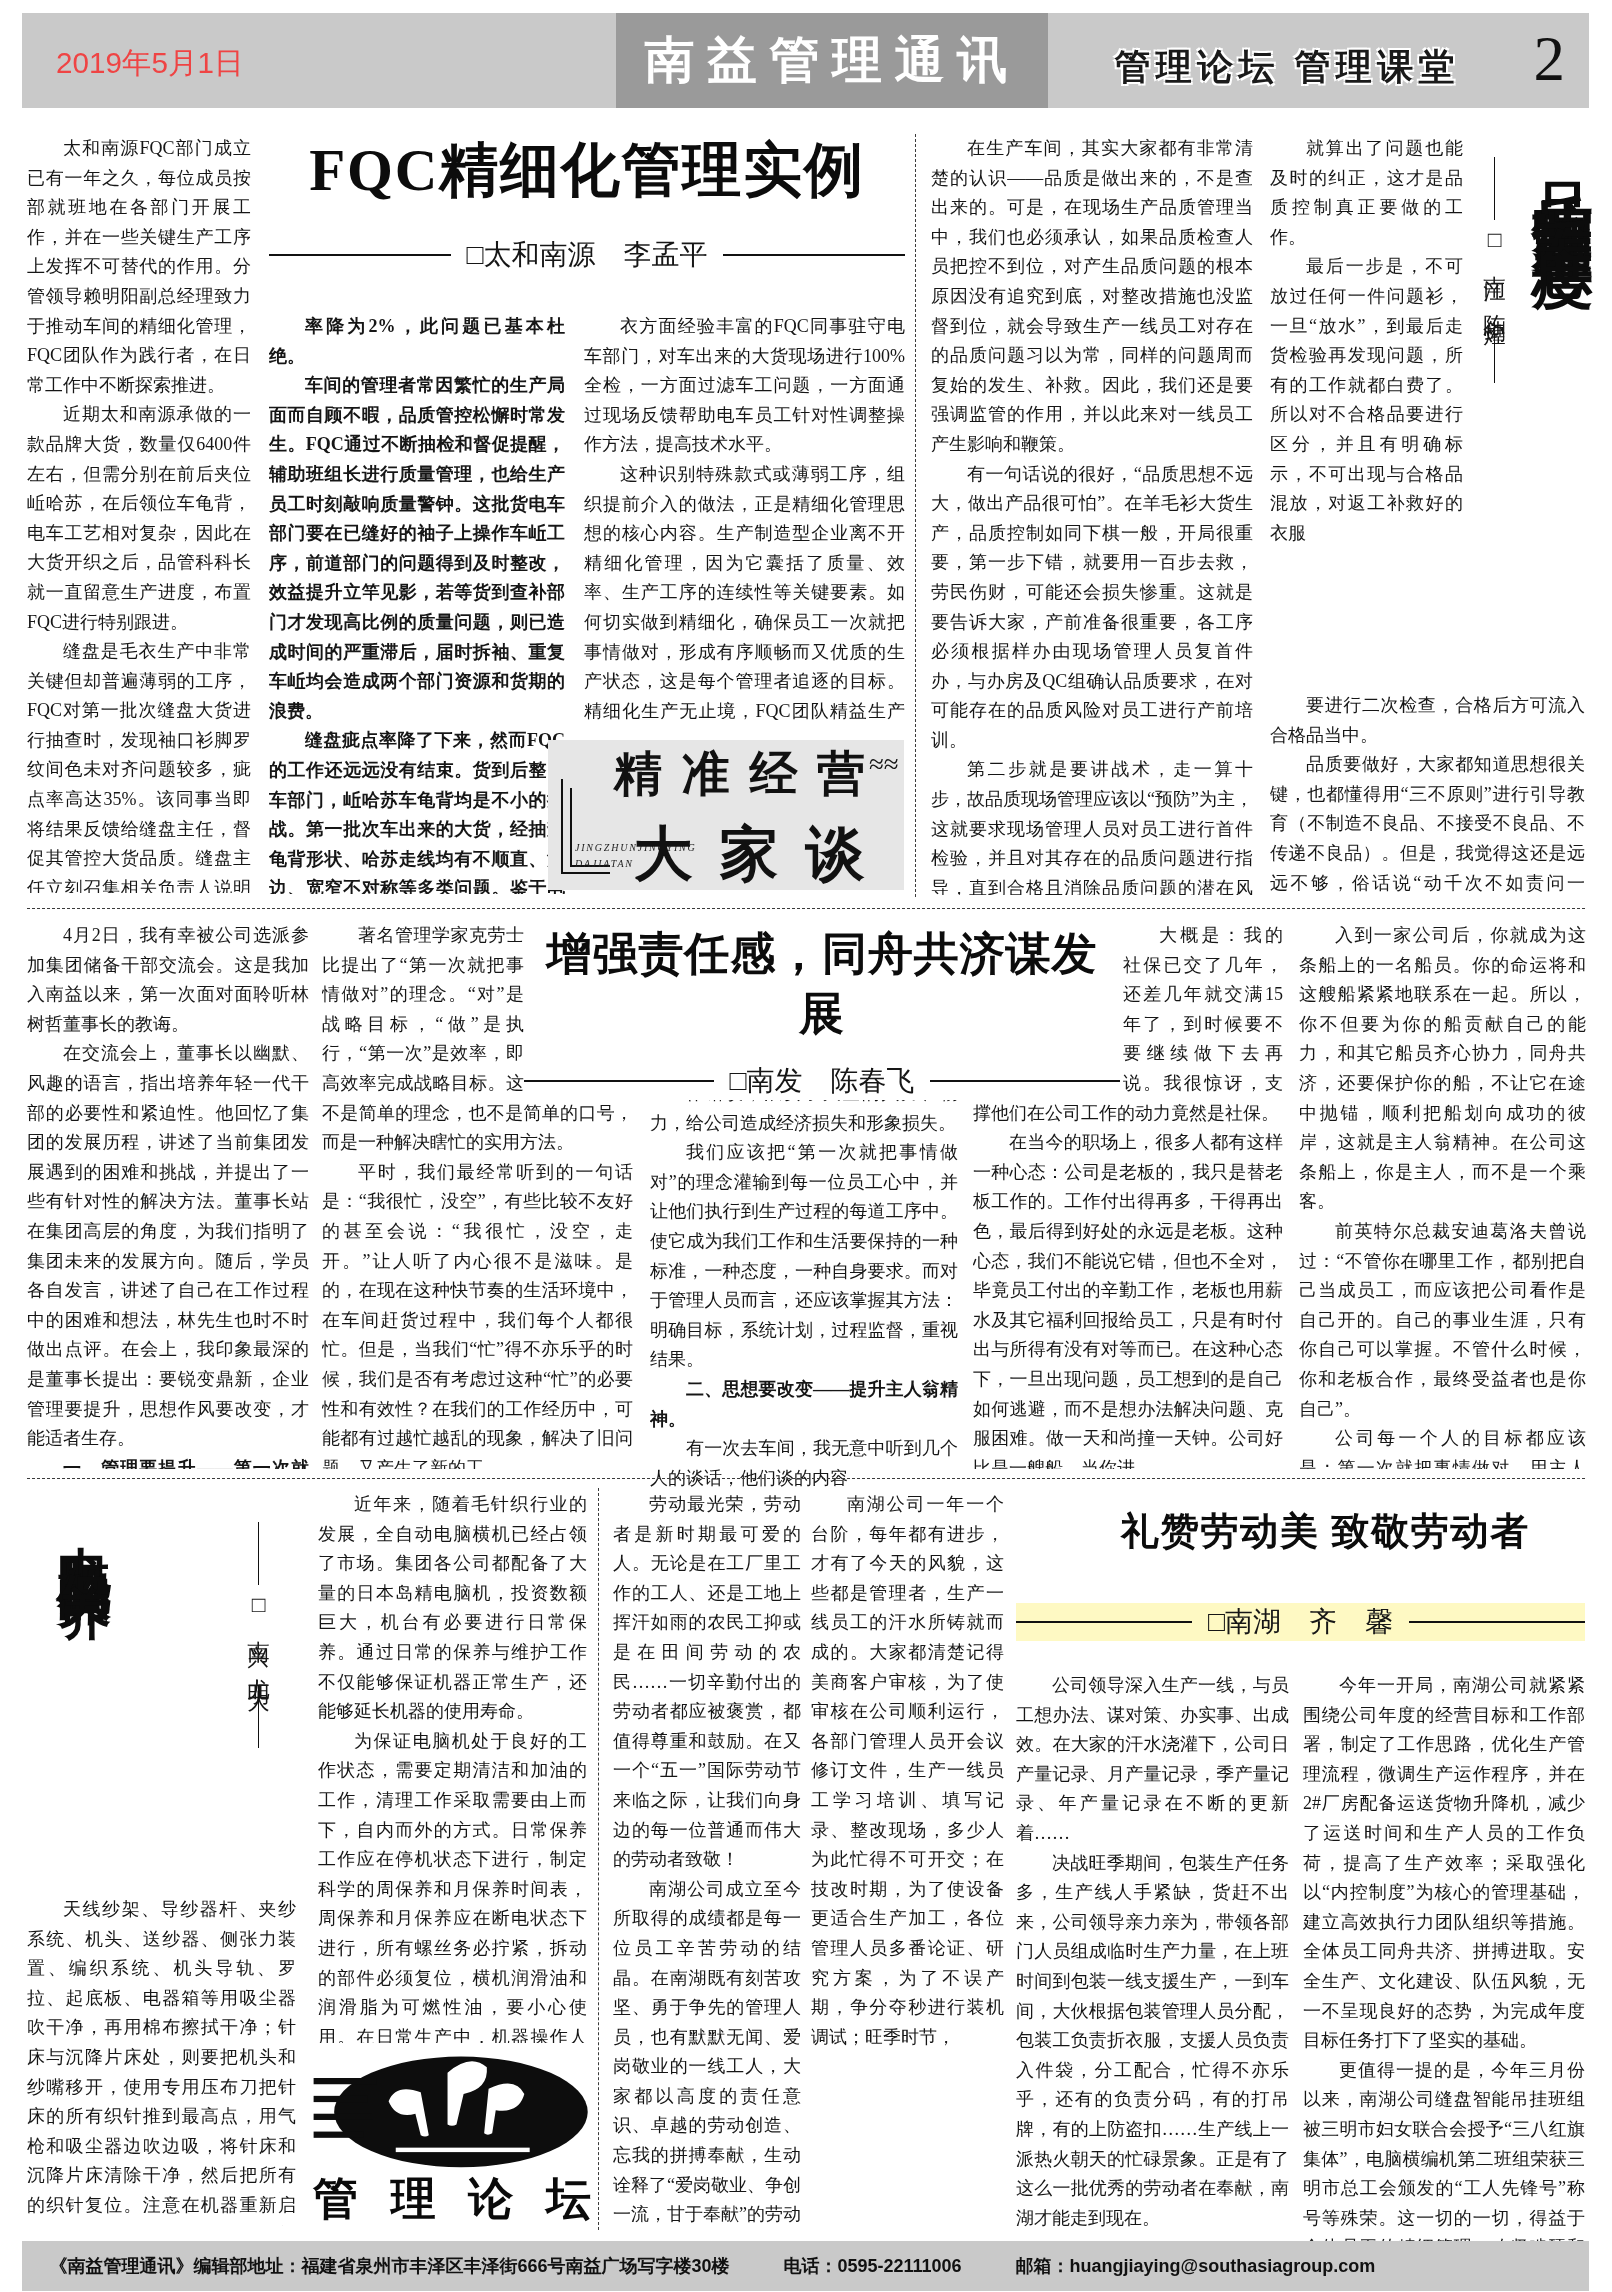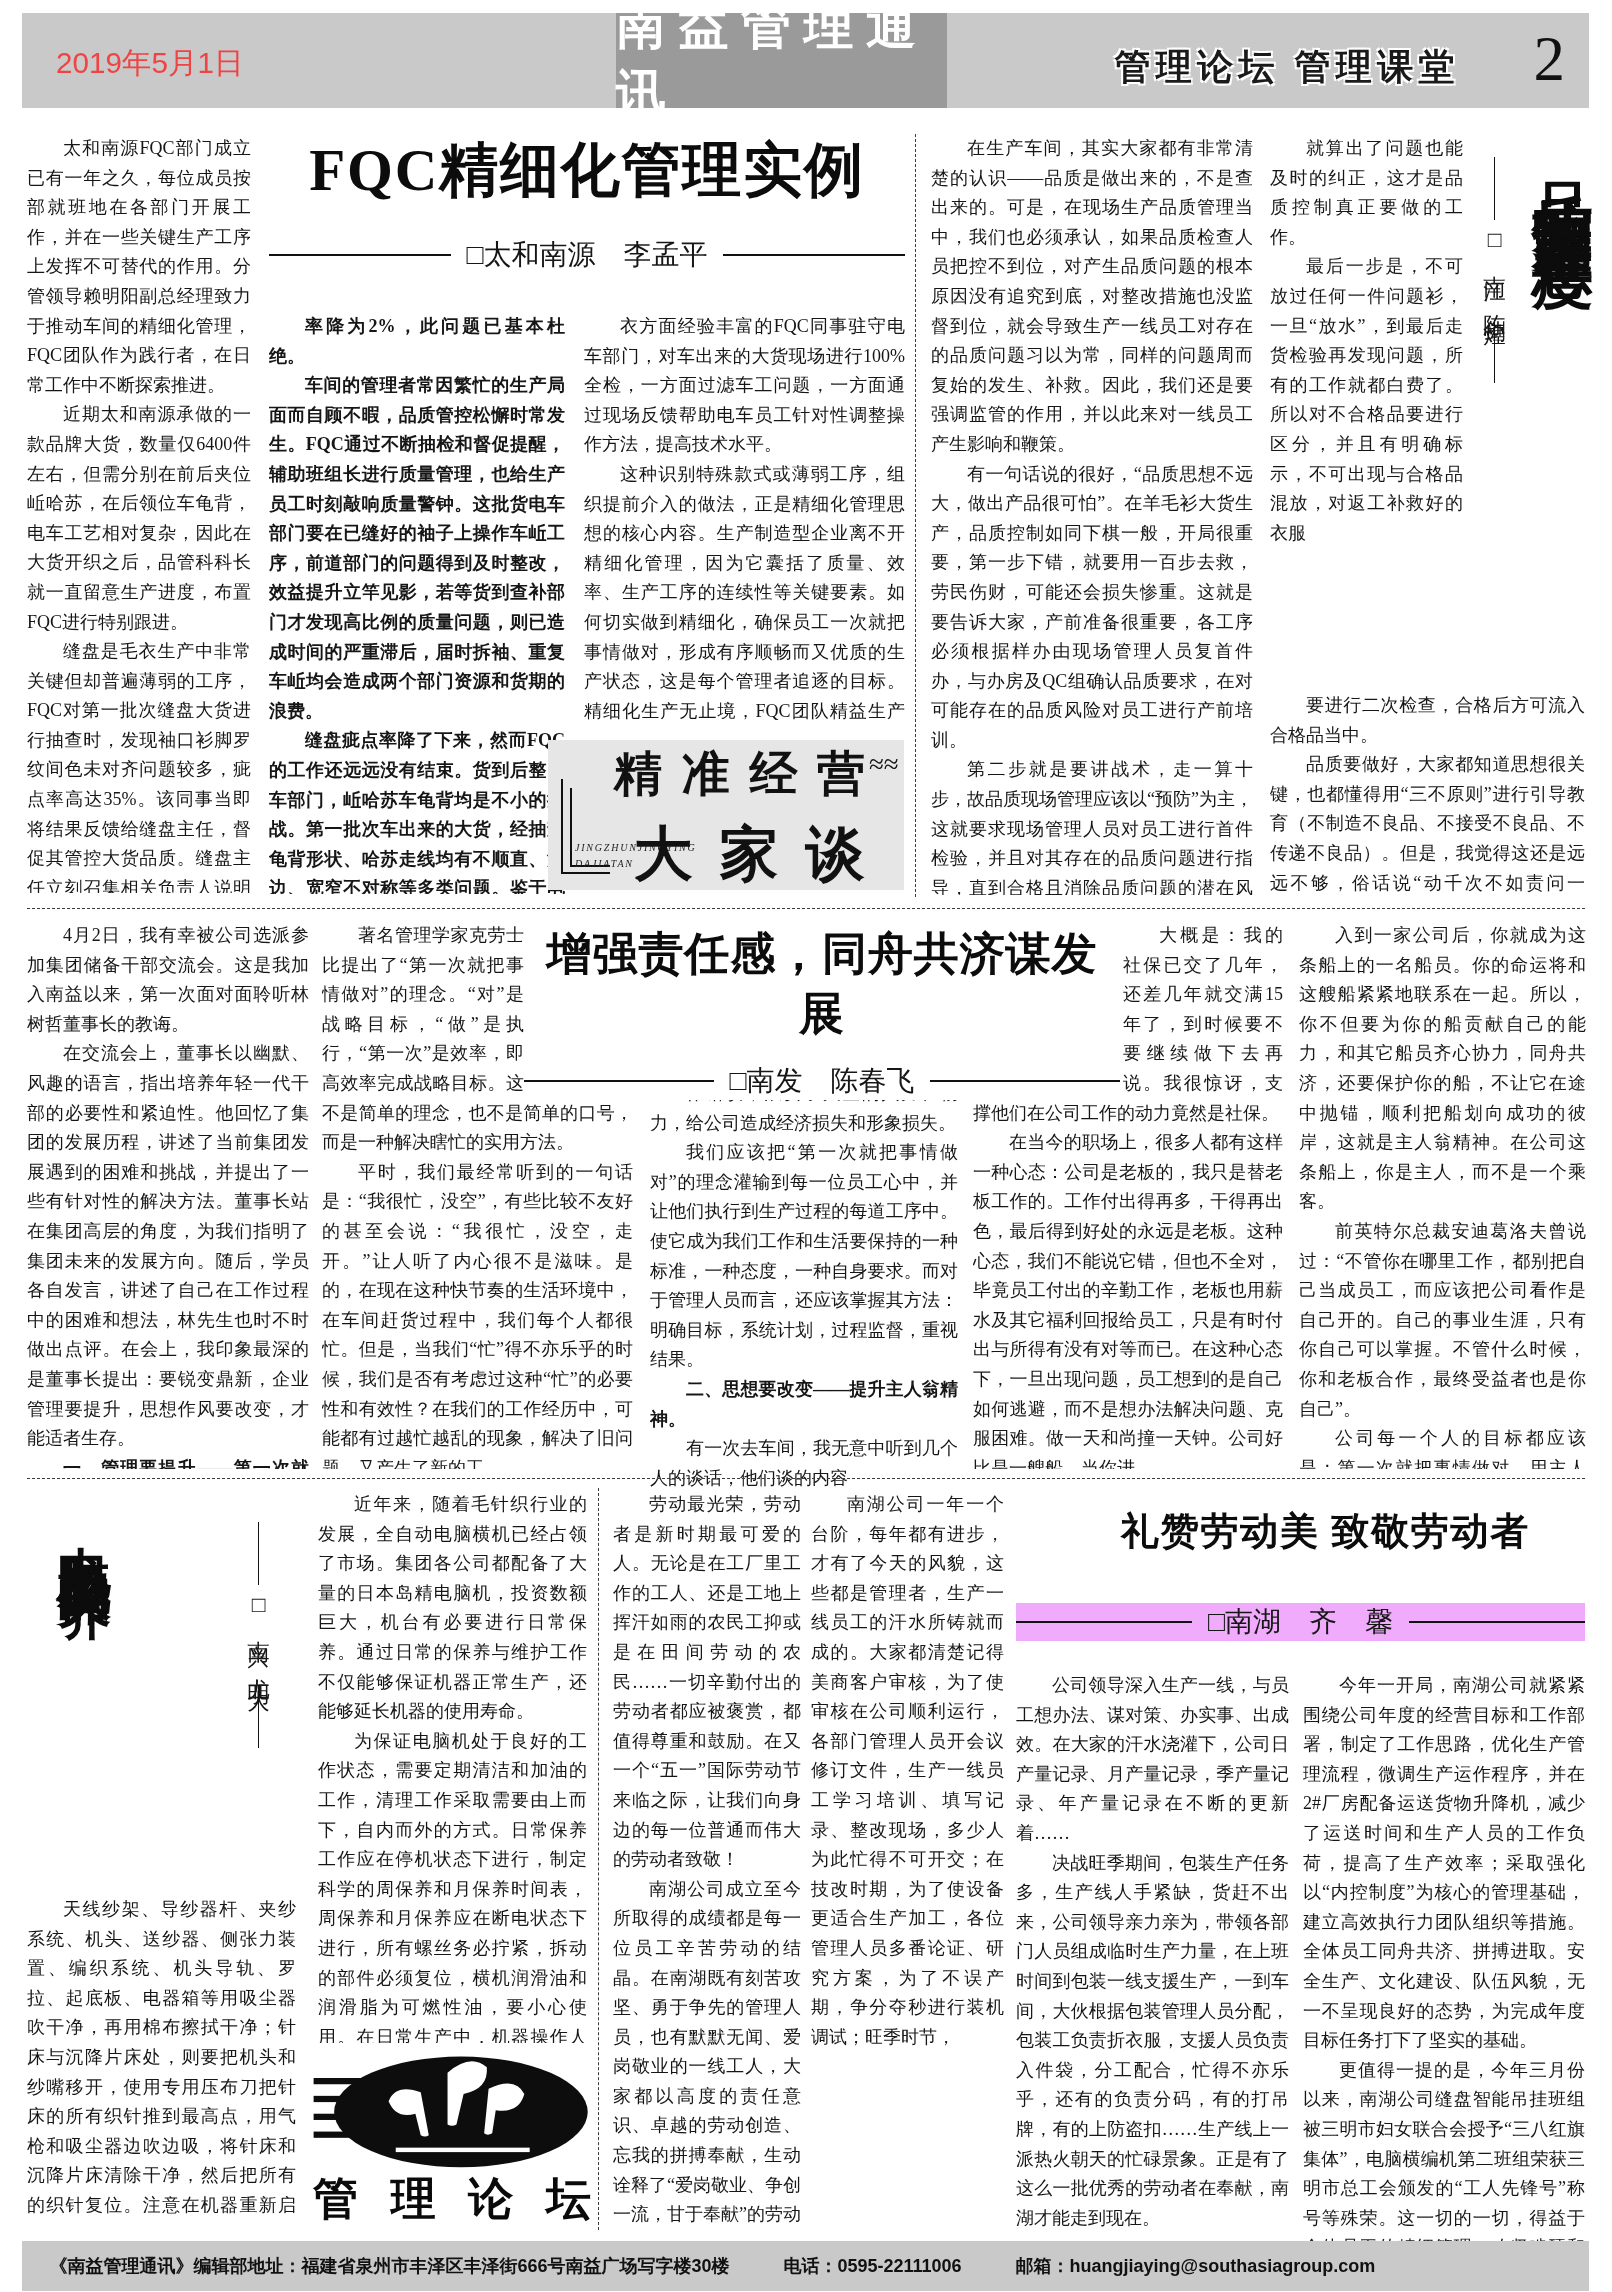--- a/index.html
+++ b/index.html
@@ -1,20 +1,20 @@
 <!DOCTYPE html>
 <html style="font-size:14.3px"><head>
 <meta charset="utf-8">
 <style>
   html,body{margin:0;padding:0;background:#fff;}
   .page{position:relative;width:1612px;height:2293px;background:#ffffff;overflow:hidden;
         font-family:"Liberation Serif","DejaVu Serif",serif;color:#161616;}
   
   .hbar{position:absolute;left:22.4px;top:12.5px;width:1567px;height:95px;background:#c9c9c9;}
-  .masthead{position:absolute;left:616px;top:12.5px;width:331px;height:95px;background:#9a9a9a;
+  .masthead{position:absolute;left:616px;top:12.5px;width:432px;height:95px;background:#9a9a9a;
             display:flex;align-items:center;justify-content:center;}
   .masthead span{color:#fff;font-size:50px;font-weight:bold;letter-spacing:12.5px;}
   .date{position:absolute;left:56px;top:43px;font-family:"Liberation Sans","DejaVu Sans",sans-serif;
         font-weight:normal;font-size:29.6px;color:#ef4444;}
   .section-words{position:absolute;right:152px;top:43px;font-size:36px;font-weight:bold;color:#1a1a1a;
         letter-spacing:5.4px;text-shadow:-1.8px -1.8px 0 #fff,1.8px -1.8px 0 #fff,-1.8px 1.8px 0 #fff,1.8px 1.8px 0 #fff;}
   .pagenum{position:absolute;right:47px;top:23px;font-size:63px;color:#111;}
   
   .col{position:absolute;text-align:justify;font-size:18px;line-height:29.6px;overflow:hidden;}
   .col p{margin:0;text-indent:2em;}
@@ -196,21 +196,21 @@
       <span>论</span>
       <span>坛</span>
     </div>
   </div>
 
   <div class="v-dash" style="left:598px;top:1488px;height:742px;"></div>
 
   <div style="position:absolute;left:1066px;top:1506px;width:519px;background:#fff;text-align:center;z-index:2;">
     <div class="title-lg" style="font-size:38px;letter-spacing:1.8px;">礼赞劳动美  致敬劳动者</div>
   </div>
-  <div class="byline-row" style="position:absolute;left:1016px;top:1603px;width:569px;z-index:2;background:#f0abfc;">
+  <div class="byline-row" style="position:absolute;left:1016px;top:1603px;width:569px;z-index:2;background:#fef9c3;">
     <div class="rule"></div>
     <div class="by">□南湖　齐　馨</div>
     <div class="rule"></div>
   </div>
 
   <div class="col" style="left:613px;top:1490px;width:188px;height:738px;">
     <p>劳动最光荣，劳动者是新时期最可爱的人。无论是在工厂里工作的工人、还是工地上挥汗如雨的农民工抑或是在田间劳动的农民……一切辛勤付出的劳动者都应被褒赏，都值得尊重和鼓励。在又一个“五一”国际劳动节来临之际，让我们向身边的每一位普通而伟大的劳动者致敬！</p>
     <p>南湖公司成立至今所取得的成绩都是每一位员工辛苦劳动的结晶。在南湖既有刻苦攻坚、勇于争先的管理人员，也有默默无闻、爱岗敬业的一线工人，大家都以高度的责任意识、卓越的劳动创造、忘我的拼搏奉献，生动诠释了“爱岗敬业、争创一流，甘于奉献”的劳动精神。</p>
   </div>
   <div class="col" style="left:811px;top:1490px;width:193px;height:738px;">

